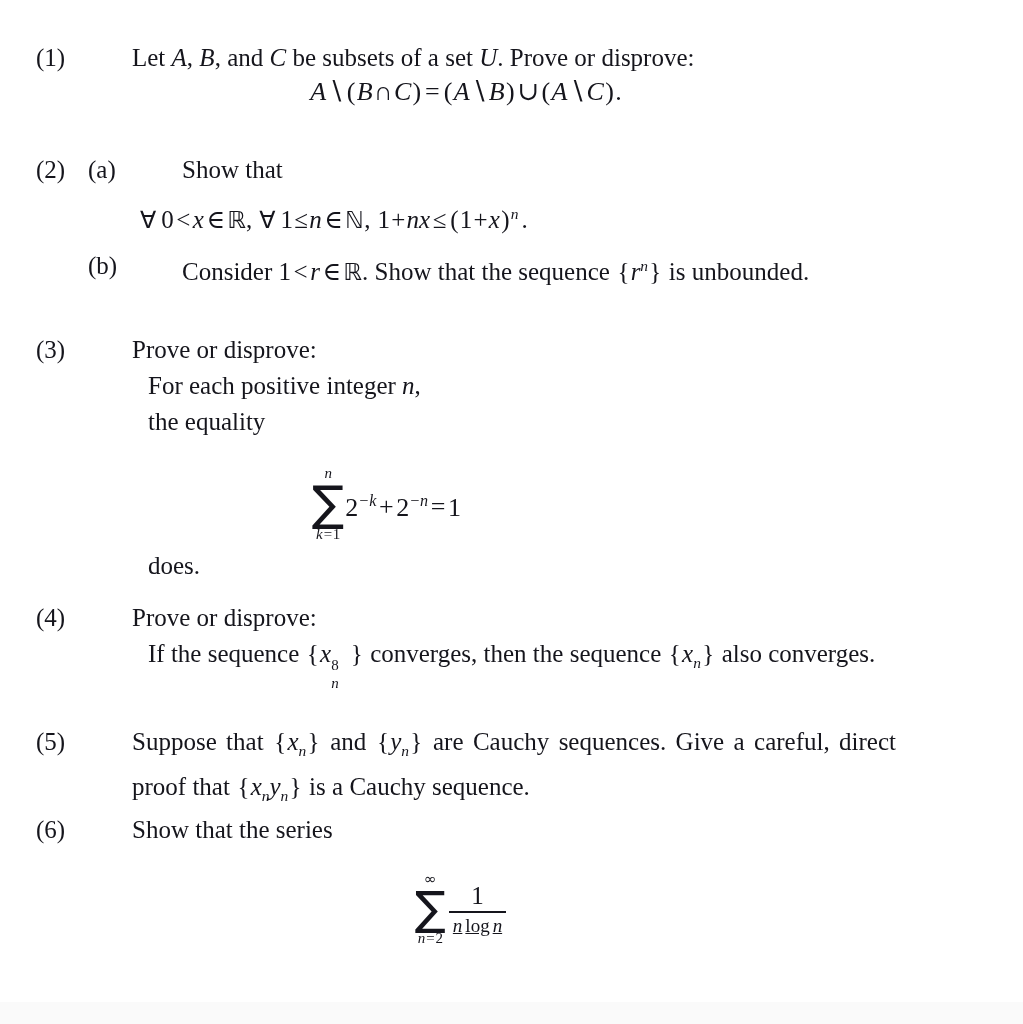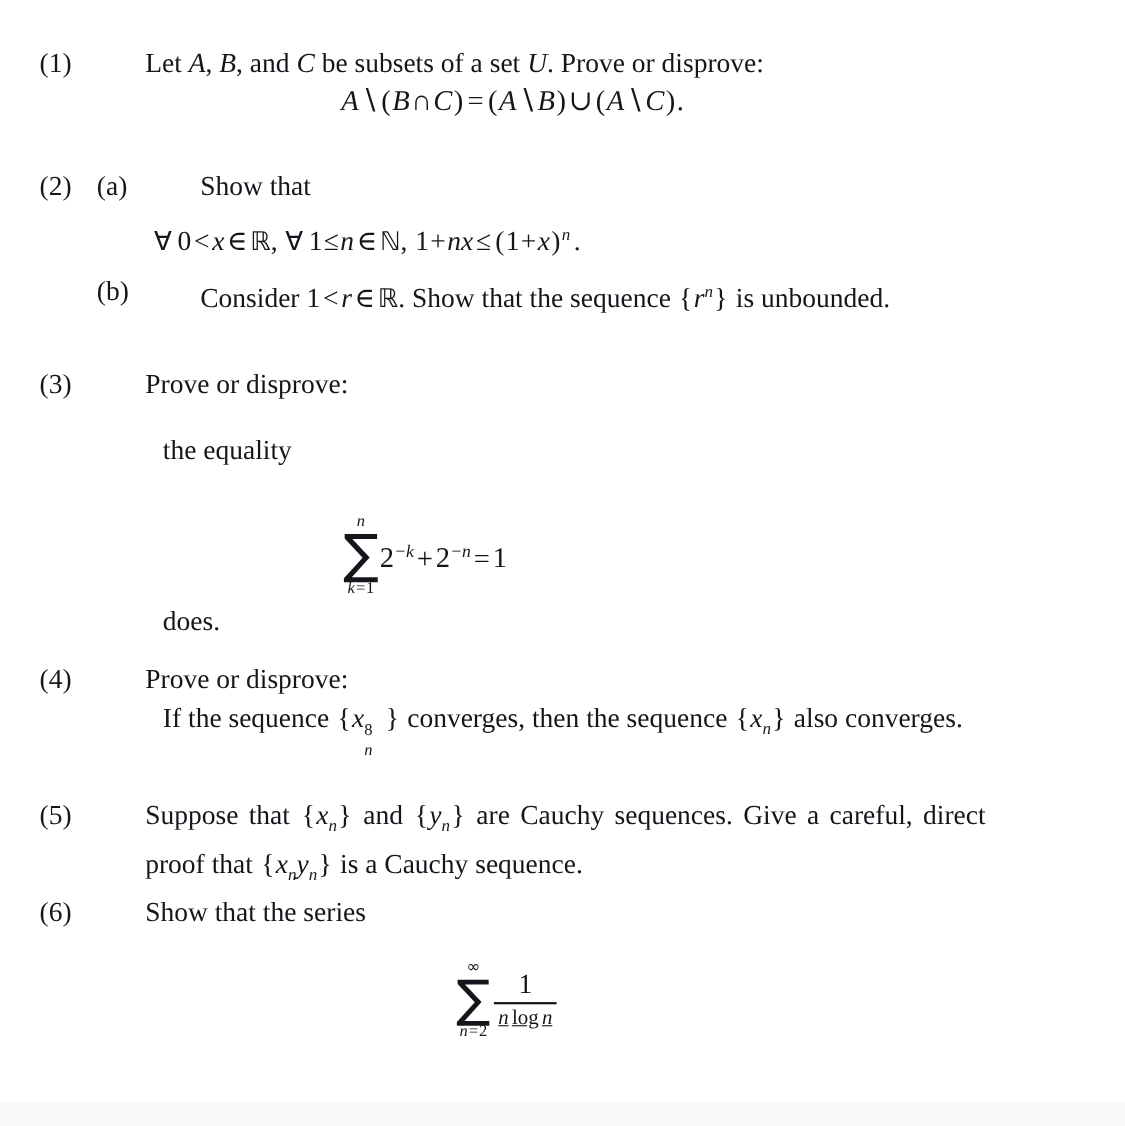--- a/index.html
+++ b/index.html
@@ -224,21 +224,22 @@
       <div class="sublabel">(b)</div>
       <div class="body justify" style="width:746px;"><span>Consider </span><span class="mn">1</span><span class="mo">&lt;</span><span class="mi">r</span><span class="mo">∈</span><span class="bb">ℝ</span><span>. Show that the sequence </span><span class="mo tight">{</span><span class="mi">r</span><sup class="sp">n</sup><span class="mo tight">}</span><span> is unbounded.</span></div>
     </div>
   </div>
 
   <div class="problem" style="top:332px;">
     <div class="row">
       <div class="label">(3)</div>
       <div class="body">Prove or disprove:</div>
     </div>
-    <div class="indent-block" style="margin-left:112px;margin-top:24px;">the equality</div>
+    <div class="indent-block" style="margin-left:112px; margin-top:0px;"><span>For each positive integer </span><span class="mi">n</span><span>,</span></div>
+    <div class="indent-block" style="margin-left:112px;">the equality</div>
   </div>
 
   <div class="display" style="position:absolute; left:36px; top:450px; width:700px;">
     <span class="sum-block">
       <span class="bigop">
         <span class="lim up">n</span>
         <span class="sigma">∑</span>
         <span class="lim down"><span class="mi">k</span><span>=</span><span class="mn">1</span></span>
       </span>
       <span><span class="mn">2</span><sup class="sp">−k</sup><span class="mo">+</span><span class="mn">2</span><sup class="sp">−n</sup><span class="mo">=</span><span class="mn">1</span></span>

